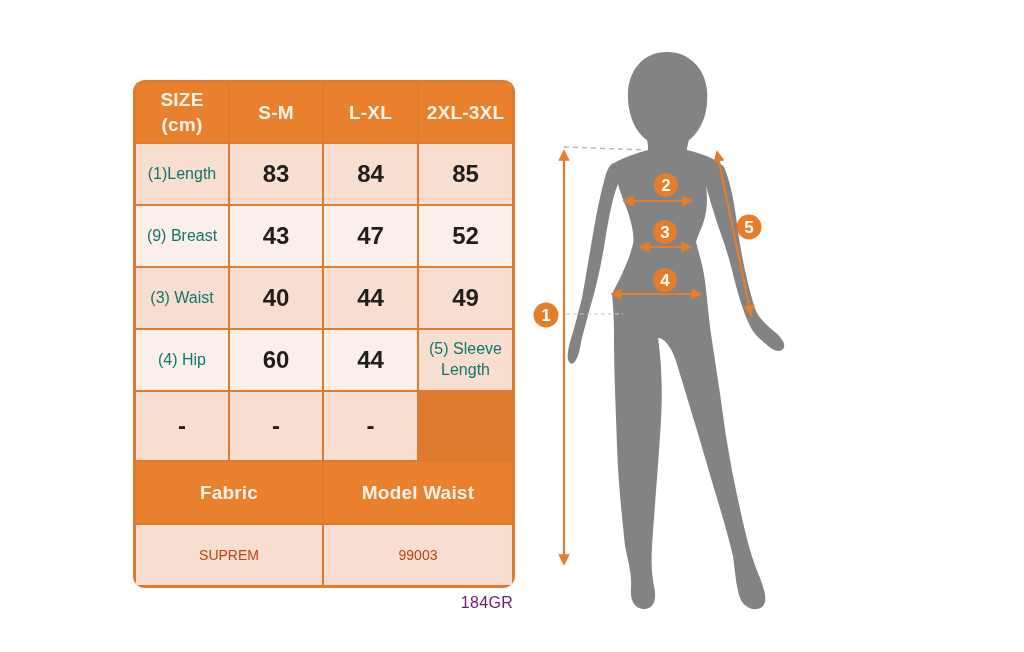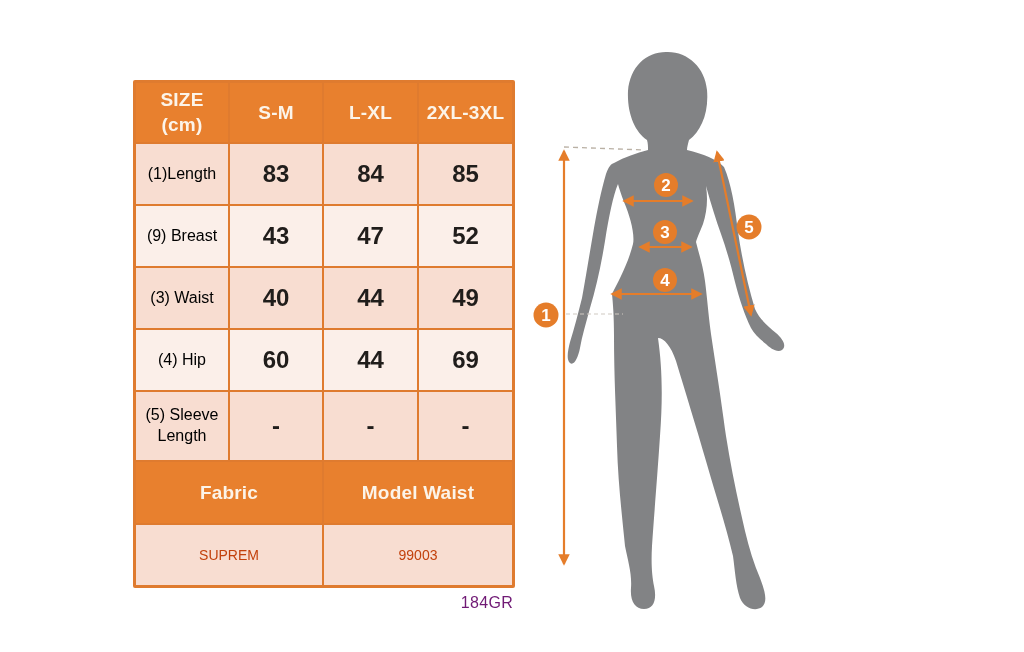--- a/index.html
+++ b/index.html
@@ -6,28 +6,28 @@
   .stage{
     position:relative;width:1024px;height:652px;background:#ffffff;overflow:hidden;
     font-family:"Liberation Sans",sans-serif;
   }
   
   .size-table{
     position:absolute;left:133px;top:80px;
     display:grid;
     grid-template-columns:92px 92px 93px 93px;
     grid-template-rows:59px 60px 60px 60px 60px 68px 61px 60px;
-    gap:2px;padding:3px;background:#DF7B2F;border-radius:2px;
+    gap:2px;padding:3px;background:#DF7B2F;border-radius:12px;
   }
   .c{display:flex;align-items:center;justify-content:center;text-align:center;}
   .h{background:#E8802E;color:#FCF4E9;font-weight:bold;font-size:19px;letter-spacing:.2px;}
   .ch1{flex-direction:column;line-height:1.3;}
   .sa{background:#F8DDD1;}
   .sb{background:#FBEFE9;}
-  .lbl{font-size:16px;color:#000000;padding:8px 8px;line-height:1.3;}
+  .lbl{font-size:16px;color:#0f766e;padding:8px 8px;line-height:1.3;}
   .val{font-size:24px;color:#201d1b;font-weight:bold;}
   .val2{font-size:14px;color:#c2410c;}
   .span2{grid-column:span 2;}
   .weight-note{
     position:absolute;left:133px;top:594px;width:380px;
     text-align:right;font-size:16px;color:#701a75;letter-spacing:.3px;
   }
   
   .diagram{position:absolute;left:530px;top:36px;width:265px;height:592px;}
   .diagram .arrow{stroke:#E57D2A;stroke-width:2.2;fill:none;}
@@ -65,21 +65,20 @@
     <div class="c val sb">52</div>
 
     <div class="c lbl sa">(3) Waist</div>
     <div class="c val sa">40</div>
     <div class="c val sa">44</div>
     <div class="c val sa">49</div>
 
     <div class="c lbl sb">(4) Hip</div>
     <div class="c val sb">60</div>
     <div class="c val sb">44</div>
-    <div class="c val sb">69</div>
 
     <div class="c lbl sa">(5) Sleeve Length</div>
     <div class="c val sa">-</div>
     <div class="c val sa">-</div>
     <div class="c val sa">-</div>
 
     <div class="c h span2">Fabric</div>
     <div class="c h span2">Model Waist</div>
 
     <div class="c val2 sa span2">SUPREM</div>

